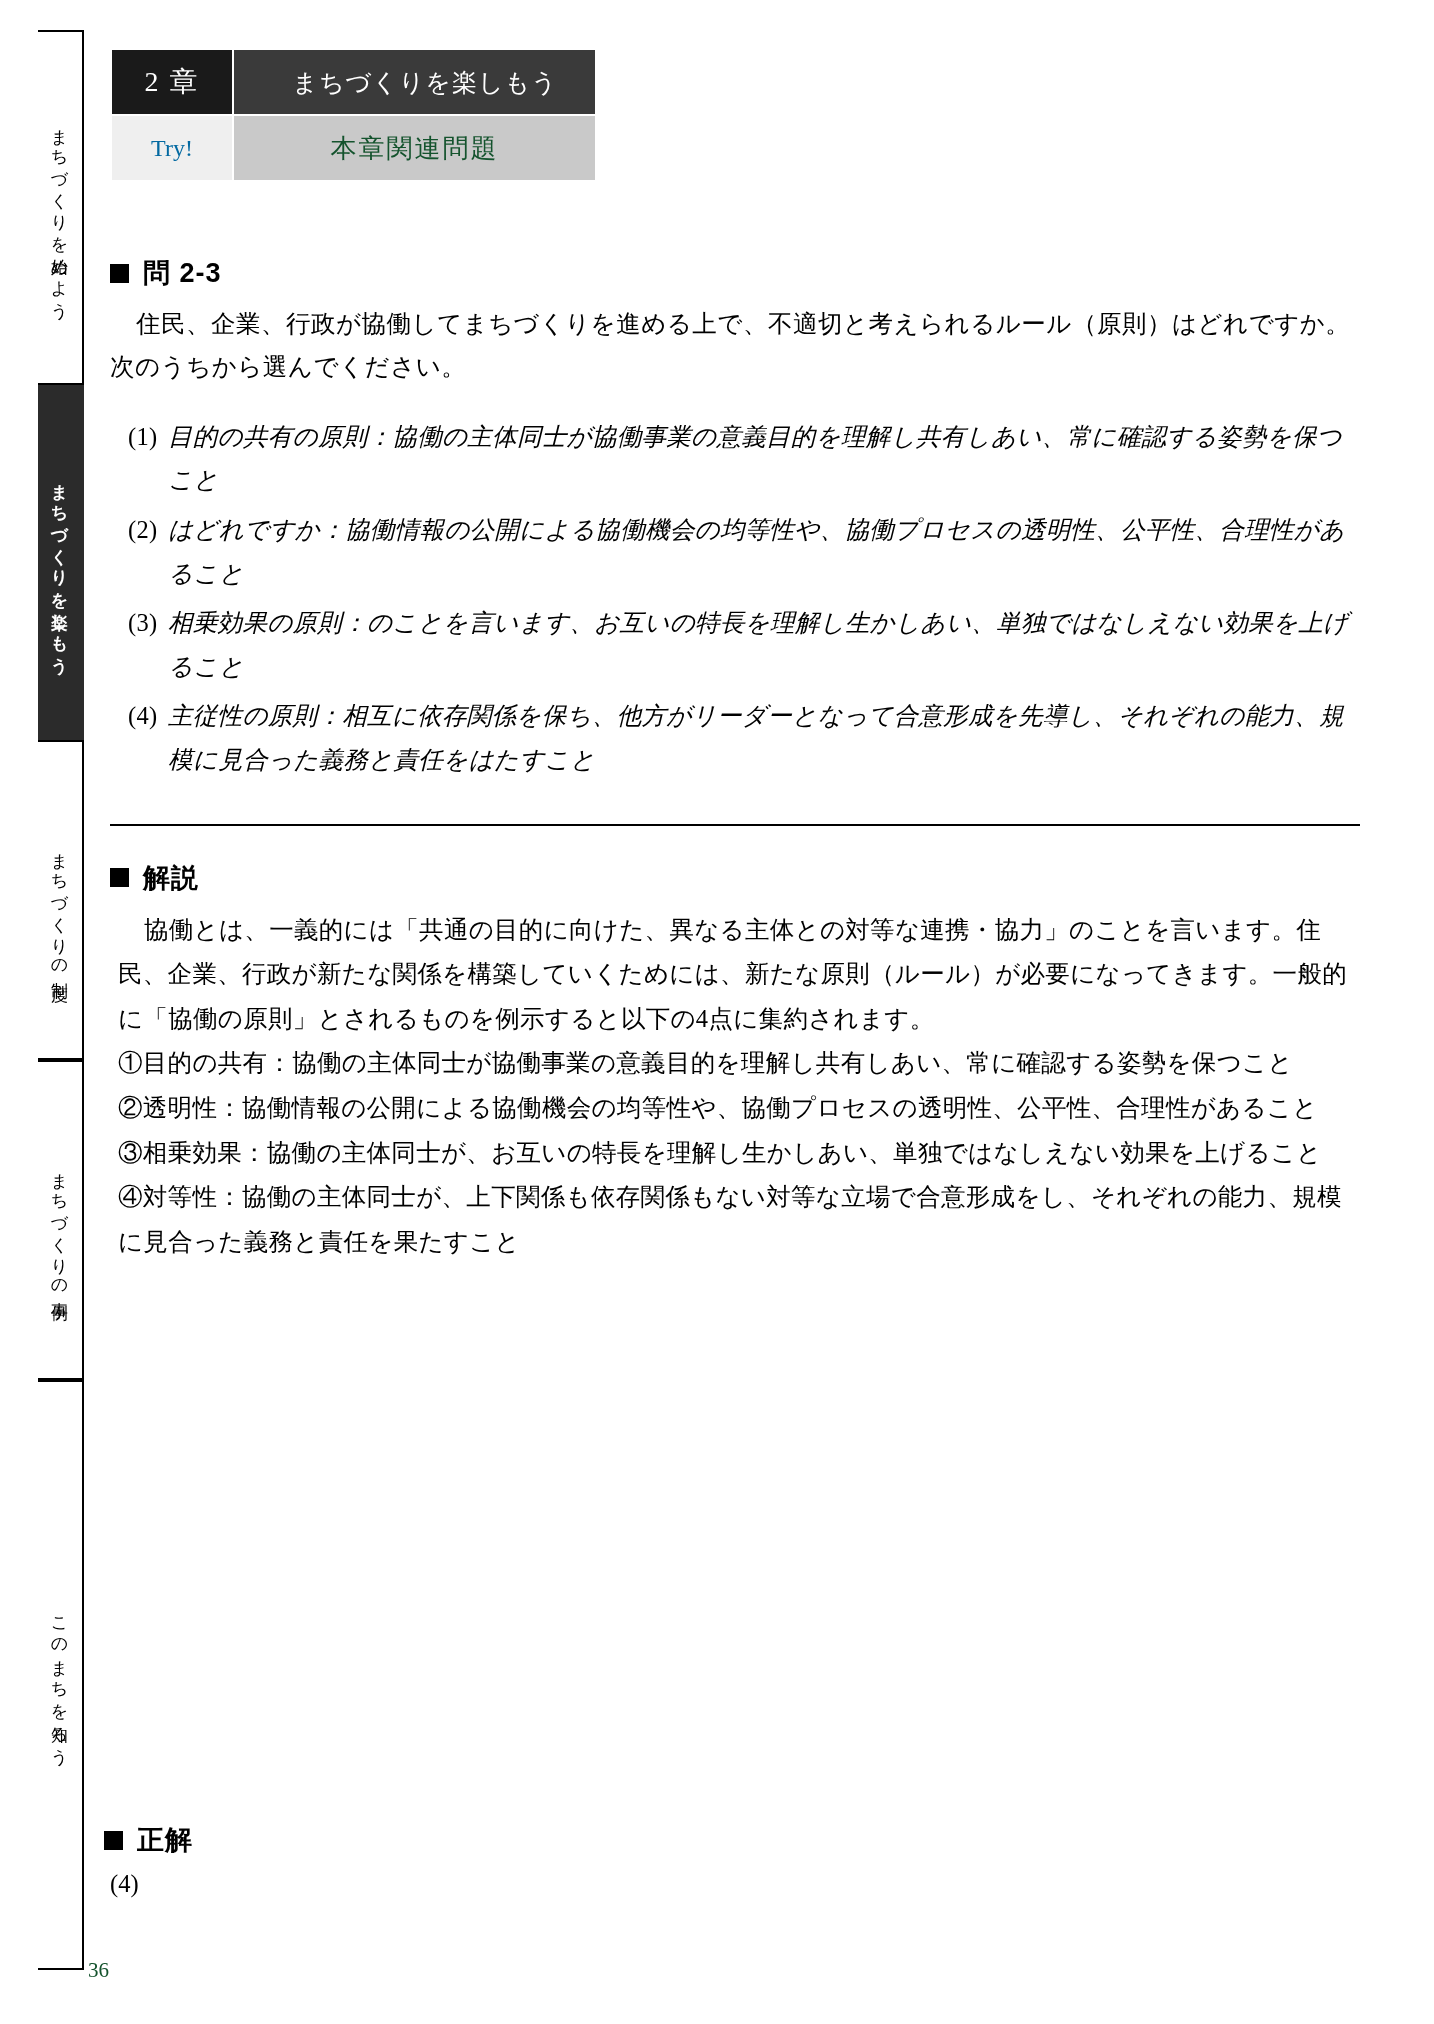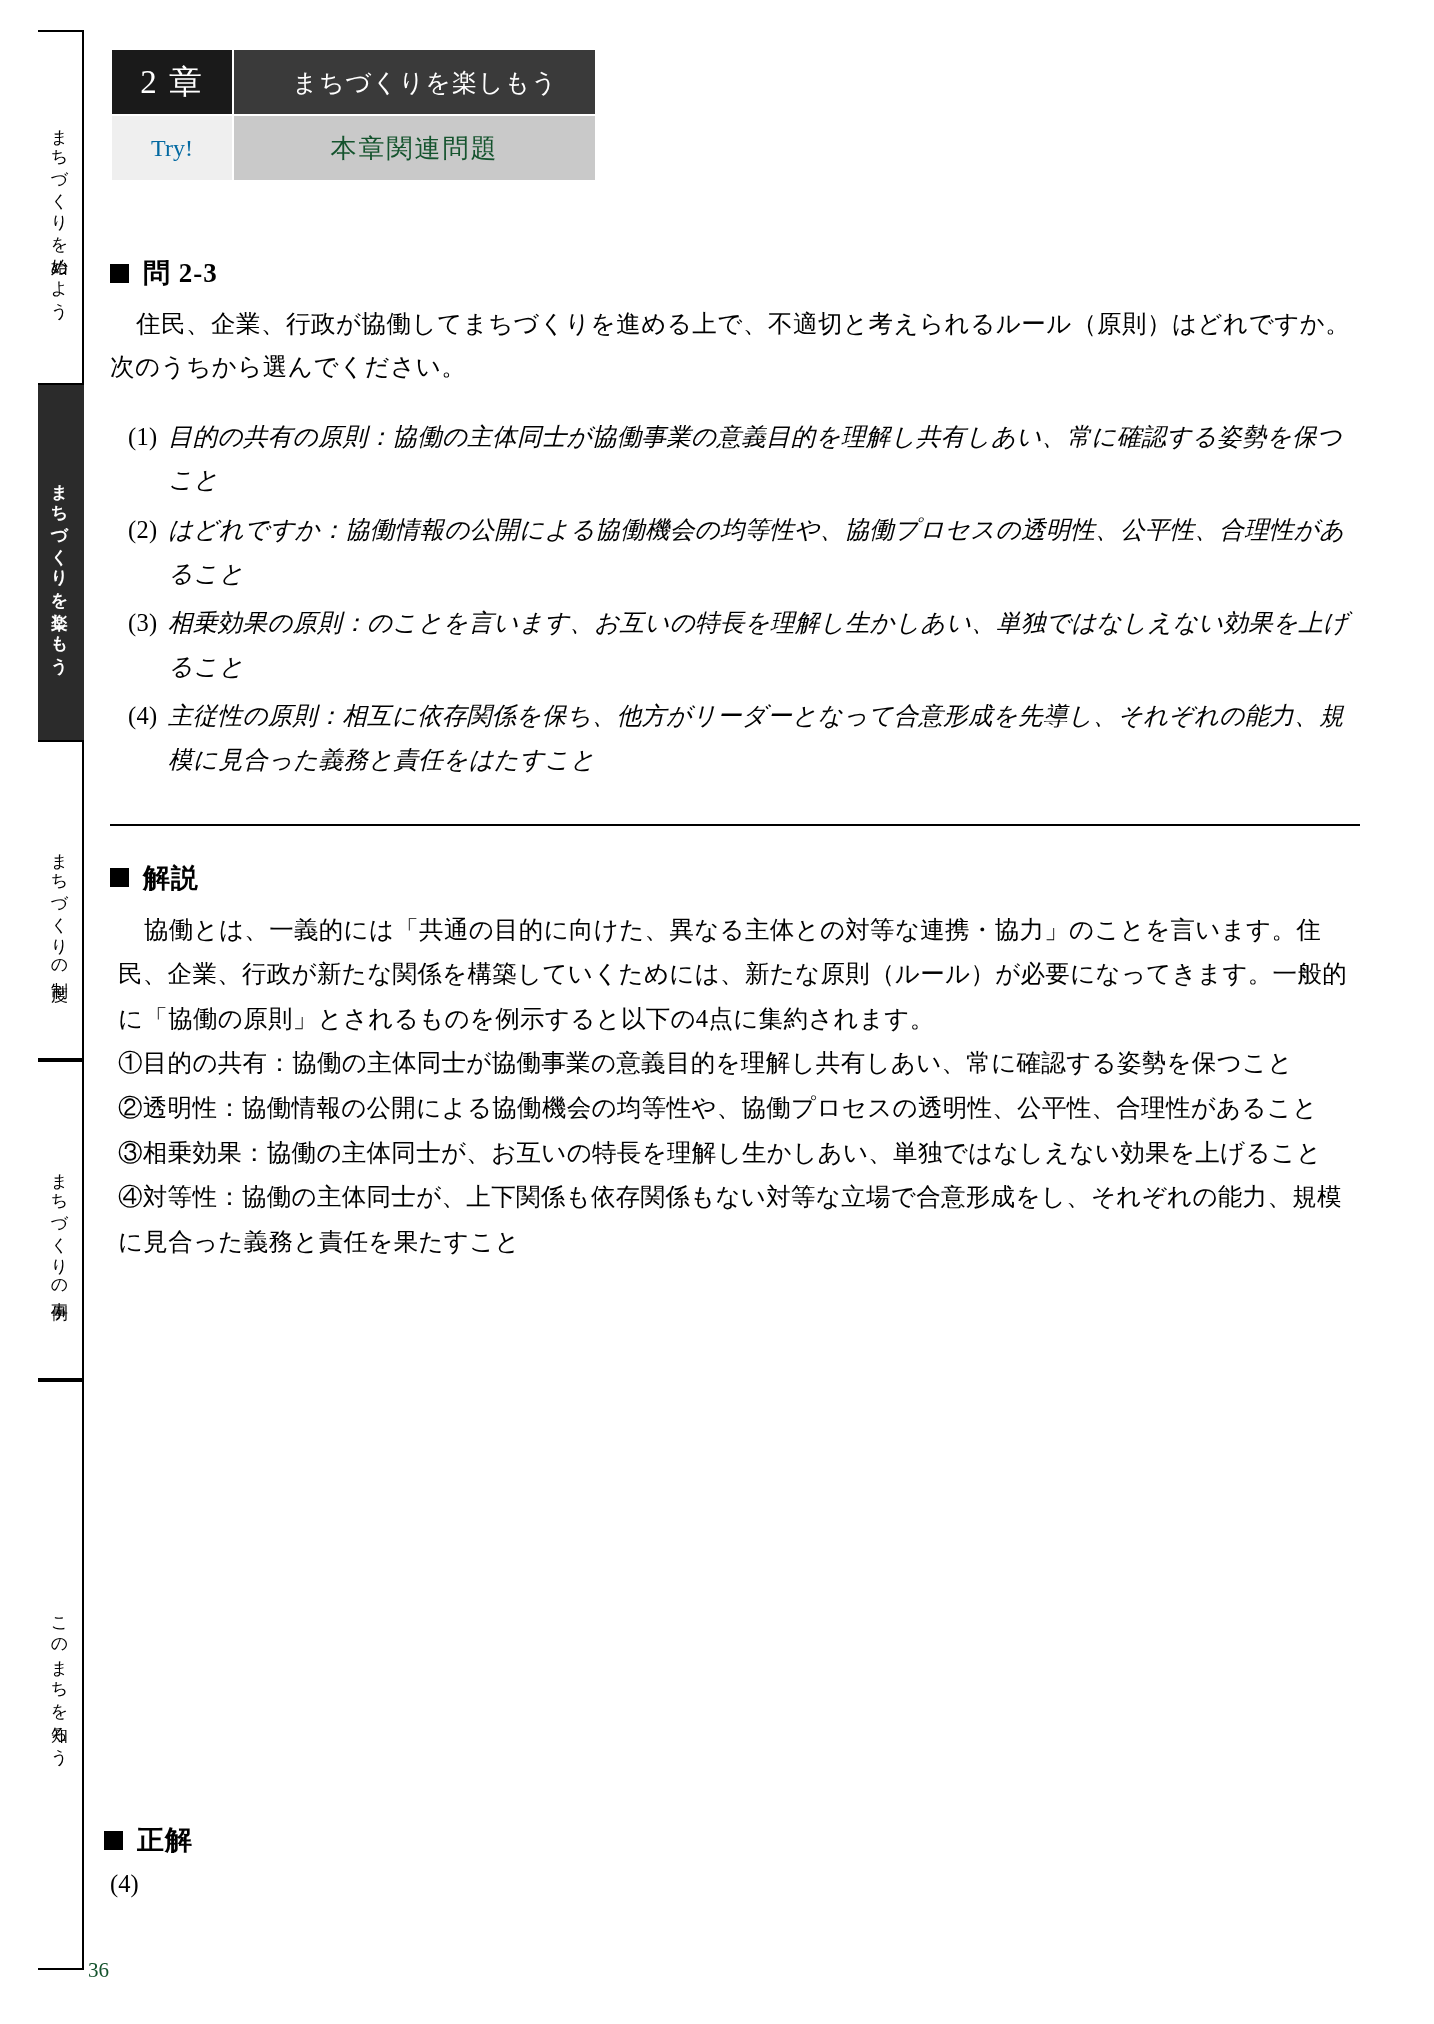--- a/index.html
+++ b/index.html
@@ -64,21 +64,21 @@
     border: 2px solid #ffffff;
     height: 62px;
     vertical-align: middle;
     text-align: center;
     font-family: "Liberation Serif", "DejaVu Serif", serif;
   }
   .cell-chapno {
     background: #1a1a1a;
     color: #ffffff;
     width: 118px;
-    font-size: 33px;
+    font-size: 28px;
     letter-spacing: 2px;
   }
   .cell-chaptitle {
     background: #3a3a3a;
     color: #ffffff;
     font-size: 25px;
     text-align: left;
     padding-left: 22px;
     letter-spacing: 1px;
   }
@@ -103,21 +103,21 @@
   }
 
   
   .content {
     position: absolute;
     left: 110px;
     top: 255px;
     width: 1250px;
   }
   .sec-head {
-    font-family: Liberation Serif, serif;
+    font-family: Liberation Sans, sans-serif;
     font-weight: bold;
     font-size: 27px;
     letter-spacing: 1px;
     margin: 0 0 12px 0;
     display: flex;
     align-items: center;
   }
   .sec-head .marker {
     display: inline-block;
     width: 19px;

